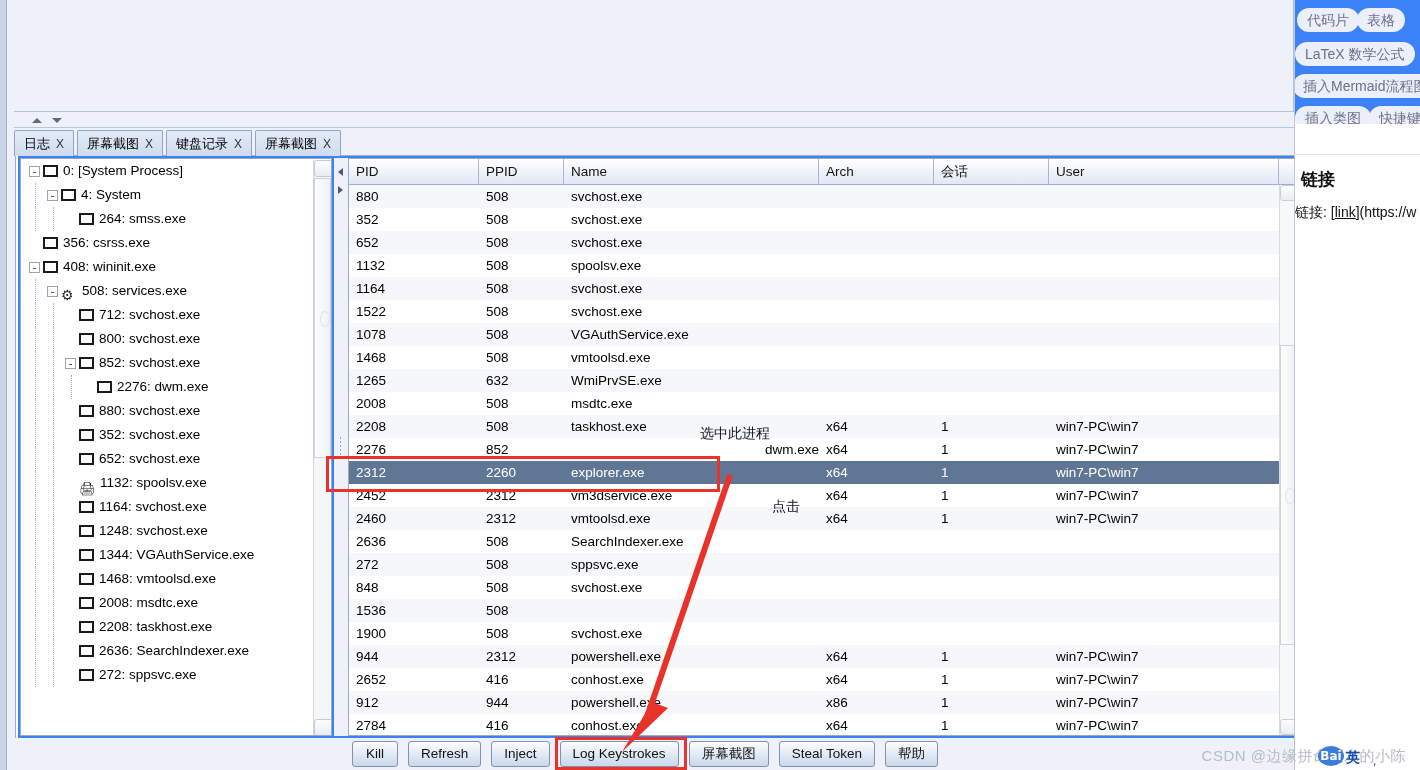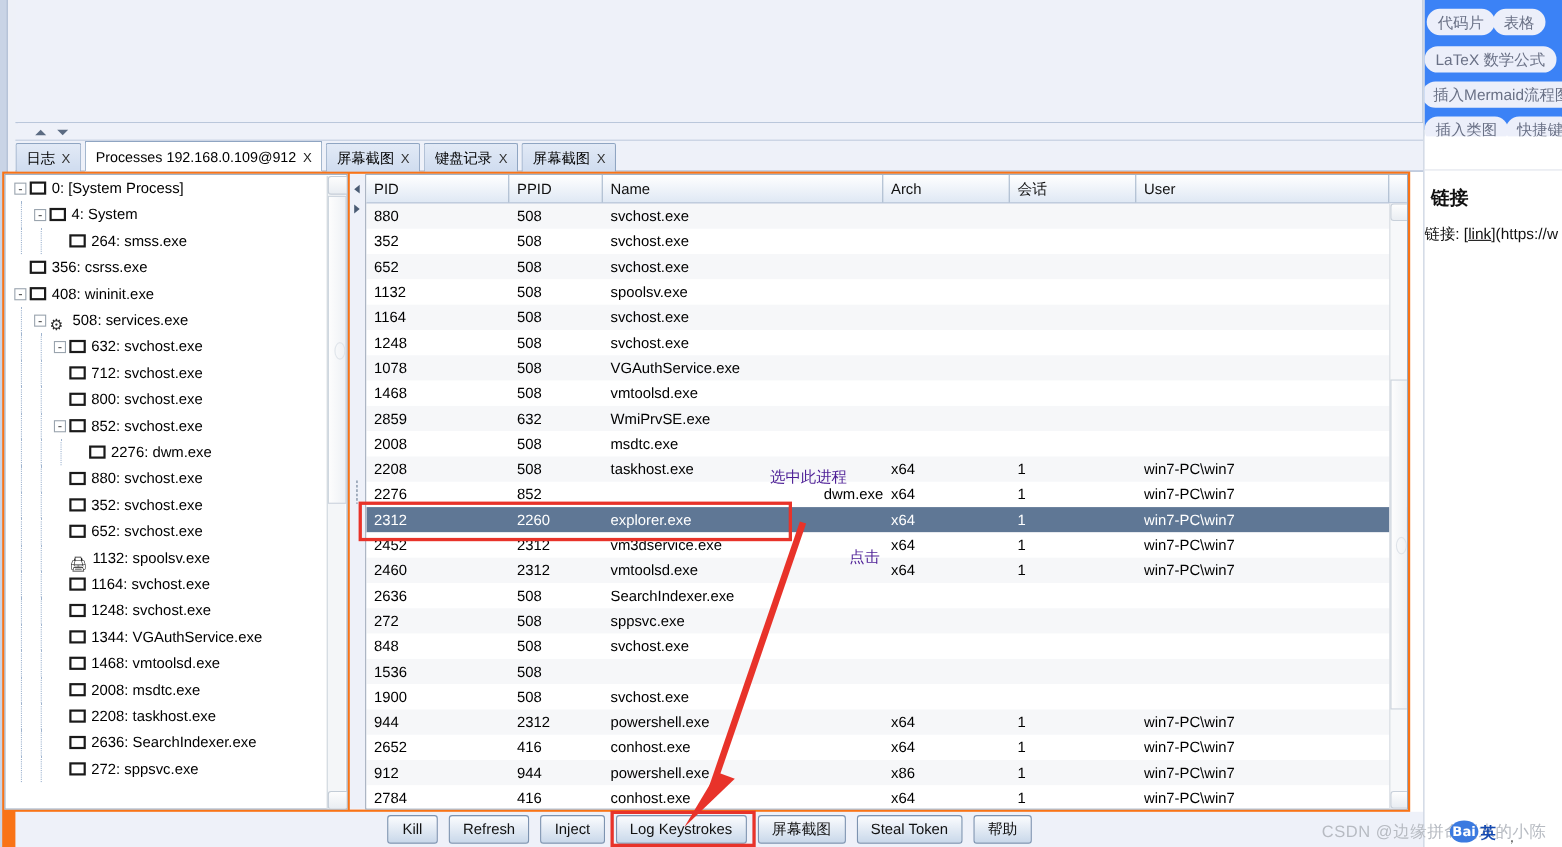--- a/index.html
+++ b/index.html
@@ -58,22 +58,22 @@
   .tab.link{color:#1414d2;}
   .tab.active{
     background:#ffffff;
     border:1px solid #8fa5c2;border-bottom:1px solid #ffffff;
     height:28px;line-height:27px;z-index:3;
   }
   .tab.active .close{color:#222;}
 
   
   .content{
-    position:absolute;left:2px;top:156px;width:1280px;height:614px;
-    background:#f97316;
+    position:absolute;left:18px;top:156px;width:1280px;height:614px;
+    background:#3b82f6;
     box-sizing:border-box;
   }
 
   
   .tree-panel{
     position:absolute;left:2px;top:2px;width:312px;height:578px;
     background:#fff;border:1px solid #9aaabf;box-sizing:border-box;overflow:hidden;
   }
   .tree-scroll{position:absolute;left:0;top:0;width:292px;height:576px;overflow:hidden;}
   .tree-row{height:24px;line-height:24px;white-space:nowrap;position:relative;font-size:13.5px;}
@@ -159,21 +159,21 @@
   }
   .rp-body{position:absolute;left:0;top:124px;width:126px;height:646px;background:#fff;}
   .rp-head{position:absolute;left:6px;top:44px;font-size:17px;font-weight:bold;color:#111;white-space:nowrap;}
   .rp-line{position:absolute;left:0;top:80px;font-size:14px;color:#111;white-space:nowrap;}
   .rp-line u{text-decoration:underline;}
   .rp-rule{position:absolute;left:0;top:30px;width:126px;height:1px;background:#dfe3ec;}
 
   
   .ann{position:absolute;pointer-events:none;}
   .ann-box{border:3px solid #e8332a;box-sizing:border-box;}
-  .ann-text{color:#4c1d95;font-size:14px;white-space:nowrap;font-weight:500;}
+  .ann-text{color:#0f172a;font-size:14px;white-space:nowrap;font-weight:500;}
 
   
   .wm{
     position:absolute;right:14px;bottom:4px;
     color:#b7bbc2;font-size:15px;white-space:nowrap;letter-spacing:.5px;
   }
   .baidu{
     position:absolute;right:72px;bottom:2px;width:30px;height:24px;
   }
   .baidu .paw{
@@ -196,37 +196,35 @@
   <div class="top-pane"></div>
   <div class="top-pane-divider">
     <div class="spin-arrows">
       <div class="tri-up"></div>
       <div class="tri-dn"></div>
     </div>
   </div>
 
   <div class="tabbar" id="tabbar">
       <div class="tab"><span>日志</span><span class="close">X</span></div>
-      <div class="tab active"><span>Processes 192.168.0.109@912</span><span class="close">X</span></div>
       <div class="tab"><span>屏幕截图</span><span class="close">X</span></div>
       <div class="tab"><span>键盘记录</span><span class="close">X</span></div>
       <div class="tab"><span>屏幕截图</span><span class="close">X</span></div>
     </div>
 
   <div class="content">
 
     <div class="tree-panel">
       <div class="tree-scroll" id="treelist">
           <div class="tree-row"><span style="margin-left: 8px;"><span class="expander">-</span><span class="ico ico-win"></span><span class="tree-label">0: [System Process]</span></span></div>
           <div class="tree-row"><div class="guide" style="left: 14px;"></div><span style="margin-left: 26px;"><span class="expander">-</span><span class="ico ico-win"></span><span class="tree-label">4: System</span></span></div>
           <div class="tree-row"><div class="guide" style="left: 14px;"></div><div class="guide" style="left: 32px;"></div><span style="margin-left: 44px;"><span class="spacer"></span><span class="ico ico-win"></span><span class="tree-label">264: smss.exe</span></span></div>
           <div class="tree-row"><span style="margin-left: 8px;"><span class="spacer"></span><span class="ico ico-win"></span><span class="tree-label">356: csrss.exe</span></span></div>
           <div class="tree-row"><span style="margin-left: 8px;"><span class="expander">-</span><span class="ico ico-win"></span><span class="tree-label">408: wininit.exe</span></span></div>
           <div class="tree-row"><div class="guide" style="left: 14px;"></div><span style="margin-left: 26px;"><span class="expander">-</span><span class="ico ico-gear"></span><span class="tree-label">508: services.exe</span></span></div>
-          <div class="tree-row"><div class="guide" style="left: 14px;"></div><div class="guide" style="left: 32px;"></div><span style="margin-left: 44px;"><span class="expander">-</span><span class="ico ico-win"></span><span class="tree-label">632: svchost.exe</span></span></div>
           <div class="tree-row"><div class="guide" style="left: 14px;"></div><div class="guide" style="left: 32px;"></div><span style="margin-left: 44px;"><span class="spacer"></span><span class="ico ico-win"></span><span class="tree-label">712: svchost.exe</span></span></div>
           <div class="tree-row"><div class="guide" style="left: 14px;"></div><div class="guide" style="left: 32px;"></div><span style="margin-left: 44px;"><span class="spacer"></span><span class="ico ico-win"></span><span class="tree-label">800: svchost.exe</span></span></div>
           <div class="tree-row"><div class="guide" style="left: 14px;"></div><div class="guide" style="left: 32px;"></div><span style="margin-left: 44px;"><span class="expander">-</span><span class="ico ico-win"></span><span class="tree-label">852: svchost.exe</span></span></div>
           <div class="tree-row"><div class="guide" style="left: 14px;"></div><div class="guide" style="left: 32px;"></div><div class="guide" style="left: 50px;"></div><span style="margin-left: 62px;"><span class="spacer"></span><span class="ico ico-win"></span><span class="tree-label">2276: dwm.exe</span></span></div>
           <div class="tree-row"><div class="guide" style="left: 14px;"></div><div class="guide" style="left: 32px;"></div><span style="margin-left: 44px;"><span class="spacer"></span><span class="ico ico-win"></span><span class="tree-label">880: svchost.exe</span></span></div>
           <div class="tree-row"><div class="guide" style="left: 14px;"></div><div class="guide" style="left: 32px;"></div><span style="margin-left: 44px;"><span class="spacer"></span><span class="ico ico-win"></span><span class="tree-label">352: svchost.exe</span></span></div>
           <div class="tree-row"><div class="guide" style="left: 14px;"></div><div class="guide" style="left: 32px;"></div><span style="margin-left: 44px;"><span class="spacer"></span><span class="ico ico-win"></span><span class="tree-label">652: svchost.exe</span></span></div>
           <div class="tree-row"><div class="guide" style="left: 14px;"></div><div class="guide" style="left: 32px;"></div><span style="margin-left: 44px;"><span class="spacer"></span><span class="ico ico-print"></span><span class="tree-label">1132: spoolsv.exe</span></span></div>
           <div class="tree-row"><div class="guide" style="left: 14px;"></div><div class="guide" style="left: 32px;"></div><span style="margin-left: 44px;"><span class="spacer"></span><span class="ico ico-win"></span><span class="tree-label">1164: svchost.exe</span></span></div>
           <div class="tree-row"><div class="guide" style="left: 14px;"></div><div class="guide" style="left: 32px;"></div><span style="margin-left: 44px;"><span class="spacer"></span><span class="ico ico-win"></span><span class="tree-label">1248: svchost.exe</span></span></div>
@@ -296,21 +294,21 @@
           </div>
           <div class="trow odd">
             <div class="td" style="width: 130px;">1164</div>
             <div class="td" style="width: 85px;">508</div>
             <div class="td" style="width: 255px;">svchost.exe</div>
             <div class="td" style="width: 115px;"></div>
             <div class="td" style="width: 115px;"></div>
             <div class="td" style="width: 230px;"></div>
           </div>
           <div class="trow even">
-            <div class="td" style="width: 130px;">1248</div>
+            <div class="td" style="width: 130px;">1522</div>
             <div class="td" style="width: 85px;">508</div>
             <div class="td" style="width: 255px;">svchost.exe</div>
             <div class="td" style="width: 115px;"></div>
             <div class="td" style="width: 115px;"></div>
             <div class="td" style="width: 230px;"></div>
           </div>
           <div class="trow odd">
             <div class="td" style="width: 130px;">1078</div>
             <div class="td" style="width: 85px;">508</div>
             <div class="td" style="width: 255px;">VGAuthService.exe</div>
@@ -320,21 +318,21 @@
           </div>
           <div class="trow even">
             <div class="td" style="width: 130px;">1468</div>
             <div class="td" style="width: 85px;">508</div>
             <div class="td" style="width: 255px;">vmtoolsd.exe</div>
             <div class="td" style="width: 115px;"></div>
             <div class="td" style="width: 115px;"></div>
             <div class="td" style="width: 230px;"></div>
           </div>
           <div class="trow odd">
-            <div class="td" style="width: 130px;">2859</div>
+            <div class="td" style="width: 130px;">1265</div>
             <div class="td" style="width: 85px;">632</div>
             <div class="td" style="width: 255px;">WmiPrvSE.exe</div>
             <div class="td" style="width: 115px;"></div>
             <div class="td" style="width: 115px;"></div>
             <div class="td" style="width: 230px;"></div>
           </div>
           <div class="trow even">
             <div class="td" style="width: 130px;">2008</div>
             <div class="td" style="width: 85px;">508</div>
             <div class="td" style="width: 255px;">msdtc.exe</div>

